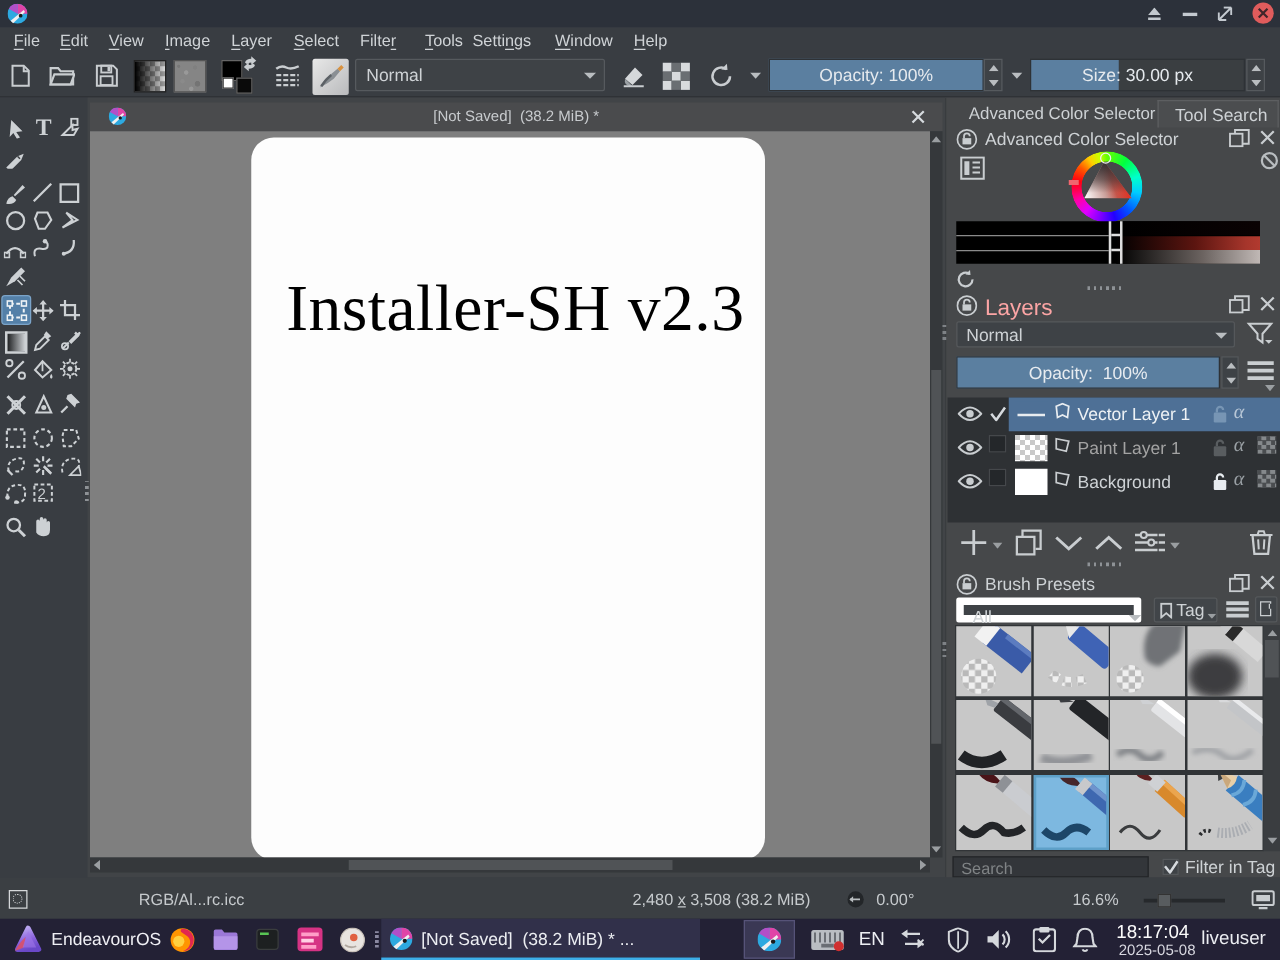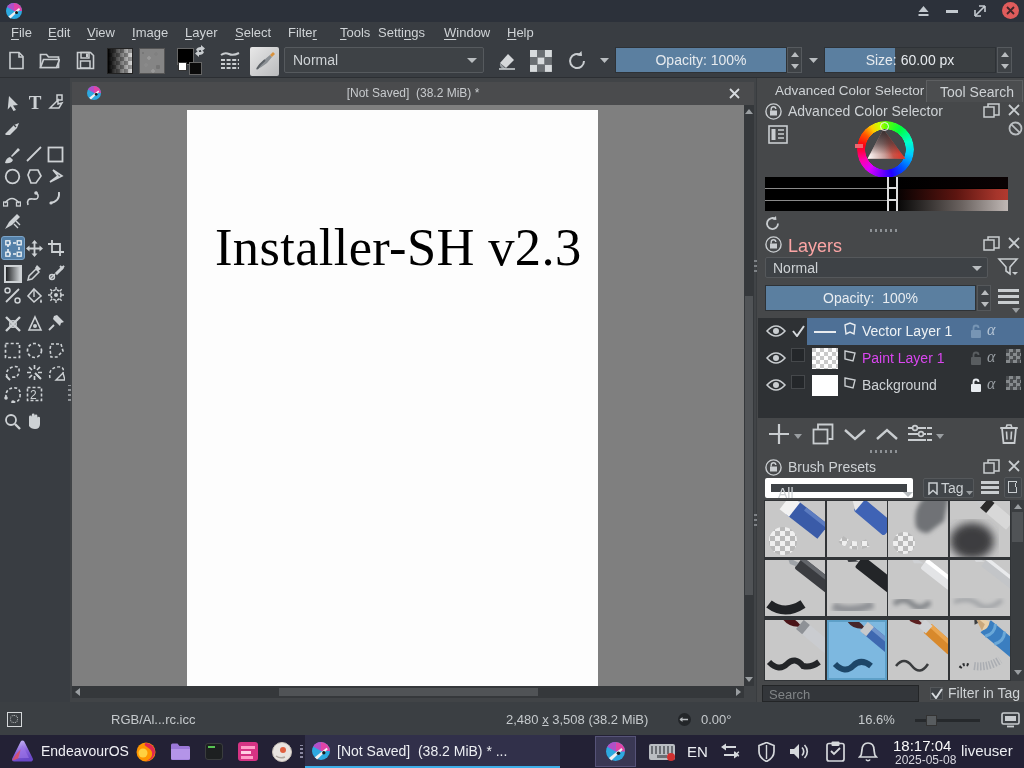--- a/index.html
+++ b/index.html
@@ -18,21 +18,21 @@
 
   
   #toolbar { left:0; top:44px; width:1024px; height:34px; background:#393d42; border-bottom:1px solid #2c2f33; }
 
   
   #toolbox { left:0; top:78px; width:70px; height:624px; background:#393d42; }
   #docarea { left:70px; top:78px; width:686px; height:624px; background:#414447; }
   #subtitle { left:2px; top:4px; width:682px; height:23px; background:#4a4b4d; }
   #subtitle .st-text { width:100%; top:4px; text-align:center; font-size:12px; color:#c8cbce; }
   #canvas { left:2px; top:27px; width:672px; height:581px; background:#7f7f7f; overflow:hidden; }
-  #page { left:115px; top:5px; width:411px; height:578px; background:#fdfdfd; }
+  #page { left:129px; top:5px; width:411px; height:578px; background:#fdfdfd;border-radius:18px; }
   #page-title { left:28px; top:107px; white-space:nowrap; font-family:"Liberation Serif", serif; font-size:52.5px; letter-spacing:0.35px; color:#000; }
   #vscroll { left:674px; top:27px; width:10px; height:581px; background:#35383b; }
   #hscroll { left:2px; top:608px; width:672px; height:12px; background:#35383b; }
 
   
   #rightcol { left:756px; top:78px; width:268px; height:624px; background:#46484a; border-left:1px solid #393c3f; }
 
   
   #statusbar { left:0; top:702px; width:1024px; height:33px; background:#3b3f43; font-size:13px; color:#c6cacd; }
 
@@ -177,21 +177,21 @@
       <svg class="abs" style="left:3px;top:16px" width="8" height="5" viewBox="0 0 8 5">
           <path d="M0 0 l4 5 4-5z" fill="#b9bdc0"></path>
         </svg>
     </div>
     <svg class="abs" style="left:809px;top:14px" width="9" height="6" viewBox="0 0 9 6">
         <path d="M0 0 l4.5 5 4.5-5z" fill="#b9bdc0"></path>
       </svg>
 
     <div class="abs" style="left:824px;top:3px;width:172px;height:26px;background:#3a3e41;border:1px solid #2e3236">
       <div class="abs" style="left:0;top:0;width:70px;height:24px;background:#5b7fa0"></div>
-      <div class="abs" style="width:100%;top:4px;text-align:center;font-size:14px;color:#e6eaee">Size: 60.00 px</div>
+      <div class="abs" style="width:100%;top:4px;text-align:center;font-size:14px;color:#e6eaee">Size: 30.00 px</div>
     </div>
     <div class="abs" style="left:997px;top:3px;width:15px;height:26px;background:#3e4246;border:1px solid #565a5e">
       <svg class="abs" style="left:3px;top:4px" width="8" height="5" viewBox="0 0 8 5">
           <path d="M0 5 l4-5 4 5z" fill="#b9bdc0"></path>
         </svg>
       <svg class="abs" style="left:3px;top:16px" width="8" height="5" viewBox="0 0 8 5">
           <path d="M0 0 l4 5 4-5z" fill="#b9bdc0"></path>
         </svg>
     </div>
   </div>
@@ -521,21 +521,21 @@
 
         <svg class="abs" style="left:8px;top:33px" width="20" height="14" viewBox="0 0 20 14">
             <path d="M1 7 q9-10 18 0 q-9 10 -18 0z" fill="none" stroke="#c9cdd0" stroke-width="1.6"></path>
             <circle cx="10" cy="7" r="3" fill="#c9cdd0"></circle>
           </svg>
         <div class="abs" style="left:33px;top:30px;width:14px;height:14px;background:#24272a;border:1px solid #45484b"></div>
         <div class="abs" style="left:54px;top:30px;width:26px;height:21px;background:repeating-conic-gradient(#ffffff 0% 25%, #c9c9c9 0% 50%);background-size:8px 8px"></div>
         <svg class="abs" style="left:85px;top:31px" width="14" height="14" viewBox="0 0 14 14">
             <path d="M2 2 l10 2 -2 8 -8-2z" fill="none" stroke="#c9cdd0" stroke-width="1.4"></path>
           </svg>
-        <div class="abs" style="left:104px;top:32px;font-size:14px;color:#d946ef">Paint Layer 1</div>
+        <div class="abs" style="left:104px;top:32px;font-size:14px;color:#a3a3a3">Paint Layer 1</div>
         <svg class="abs" style="left:211px;top:33px" width="14" height="15" viewBox="0 0 14 15">
             <rect x="2" y="6" width="10" height="8" rx="1" fill="#595d60"></rect>
             <path d="M4.5 6 v-2 a2.5 2.5 0 0 1 5 0" fill="none" stroke="#595d60" stroke-width="1.8"></path>
           </svg>
         <div class="abs" style="left:229px;top:30px;font-size:16px;font-style:italic;color:#9aa0a5;font-family:'Liberation Serif',serif">α</div>
         <div class="abs" style="left:248px;top:31px;width:15px;height:14px;background:repeating-conic-gradient(#85898c 0% 25%, #4a4d50 0% 50%);background-size:7px 7px"></div>
 
         <svg class="abs" style="left:8px;top:60px" width="20" height="14" viewBox="0 0 20 14">
             <path d="M1 7 q9-10 18 0 q-9 10 -18 0z" fill="none" stroke="#c9cdd0" stroke-width="1.6"></path>
             <circle cx="10" cy="7" r="3" fill="#c9cdd0"></circle>

